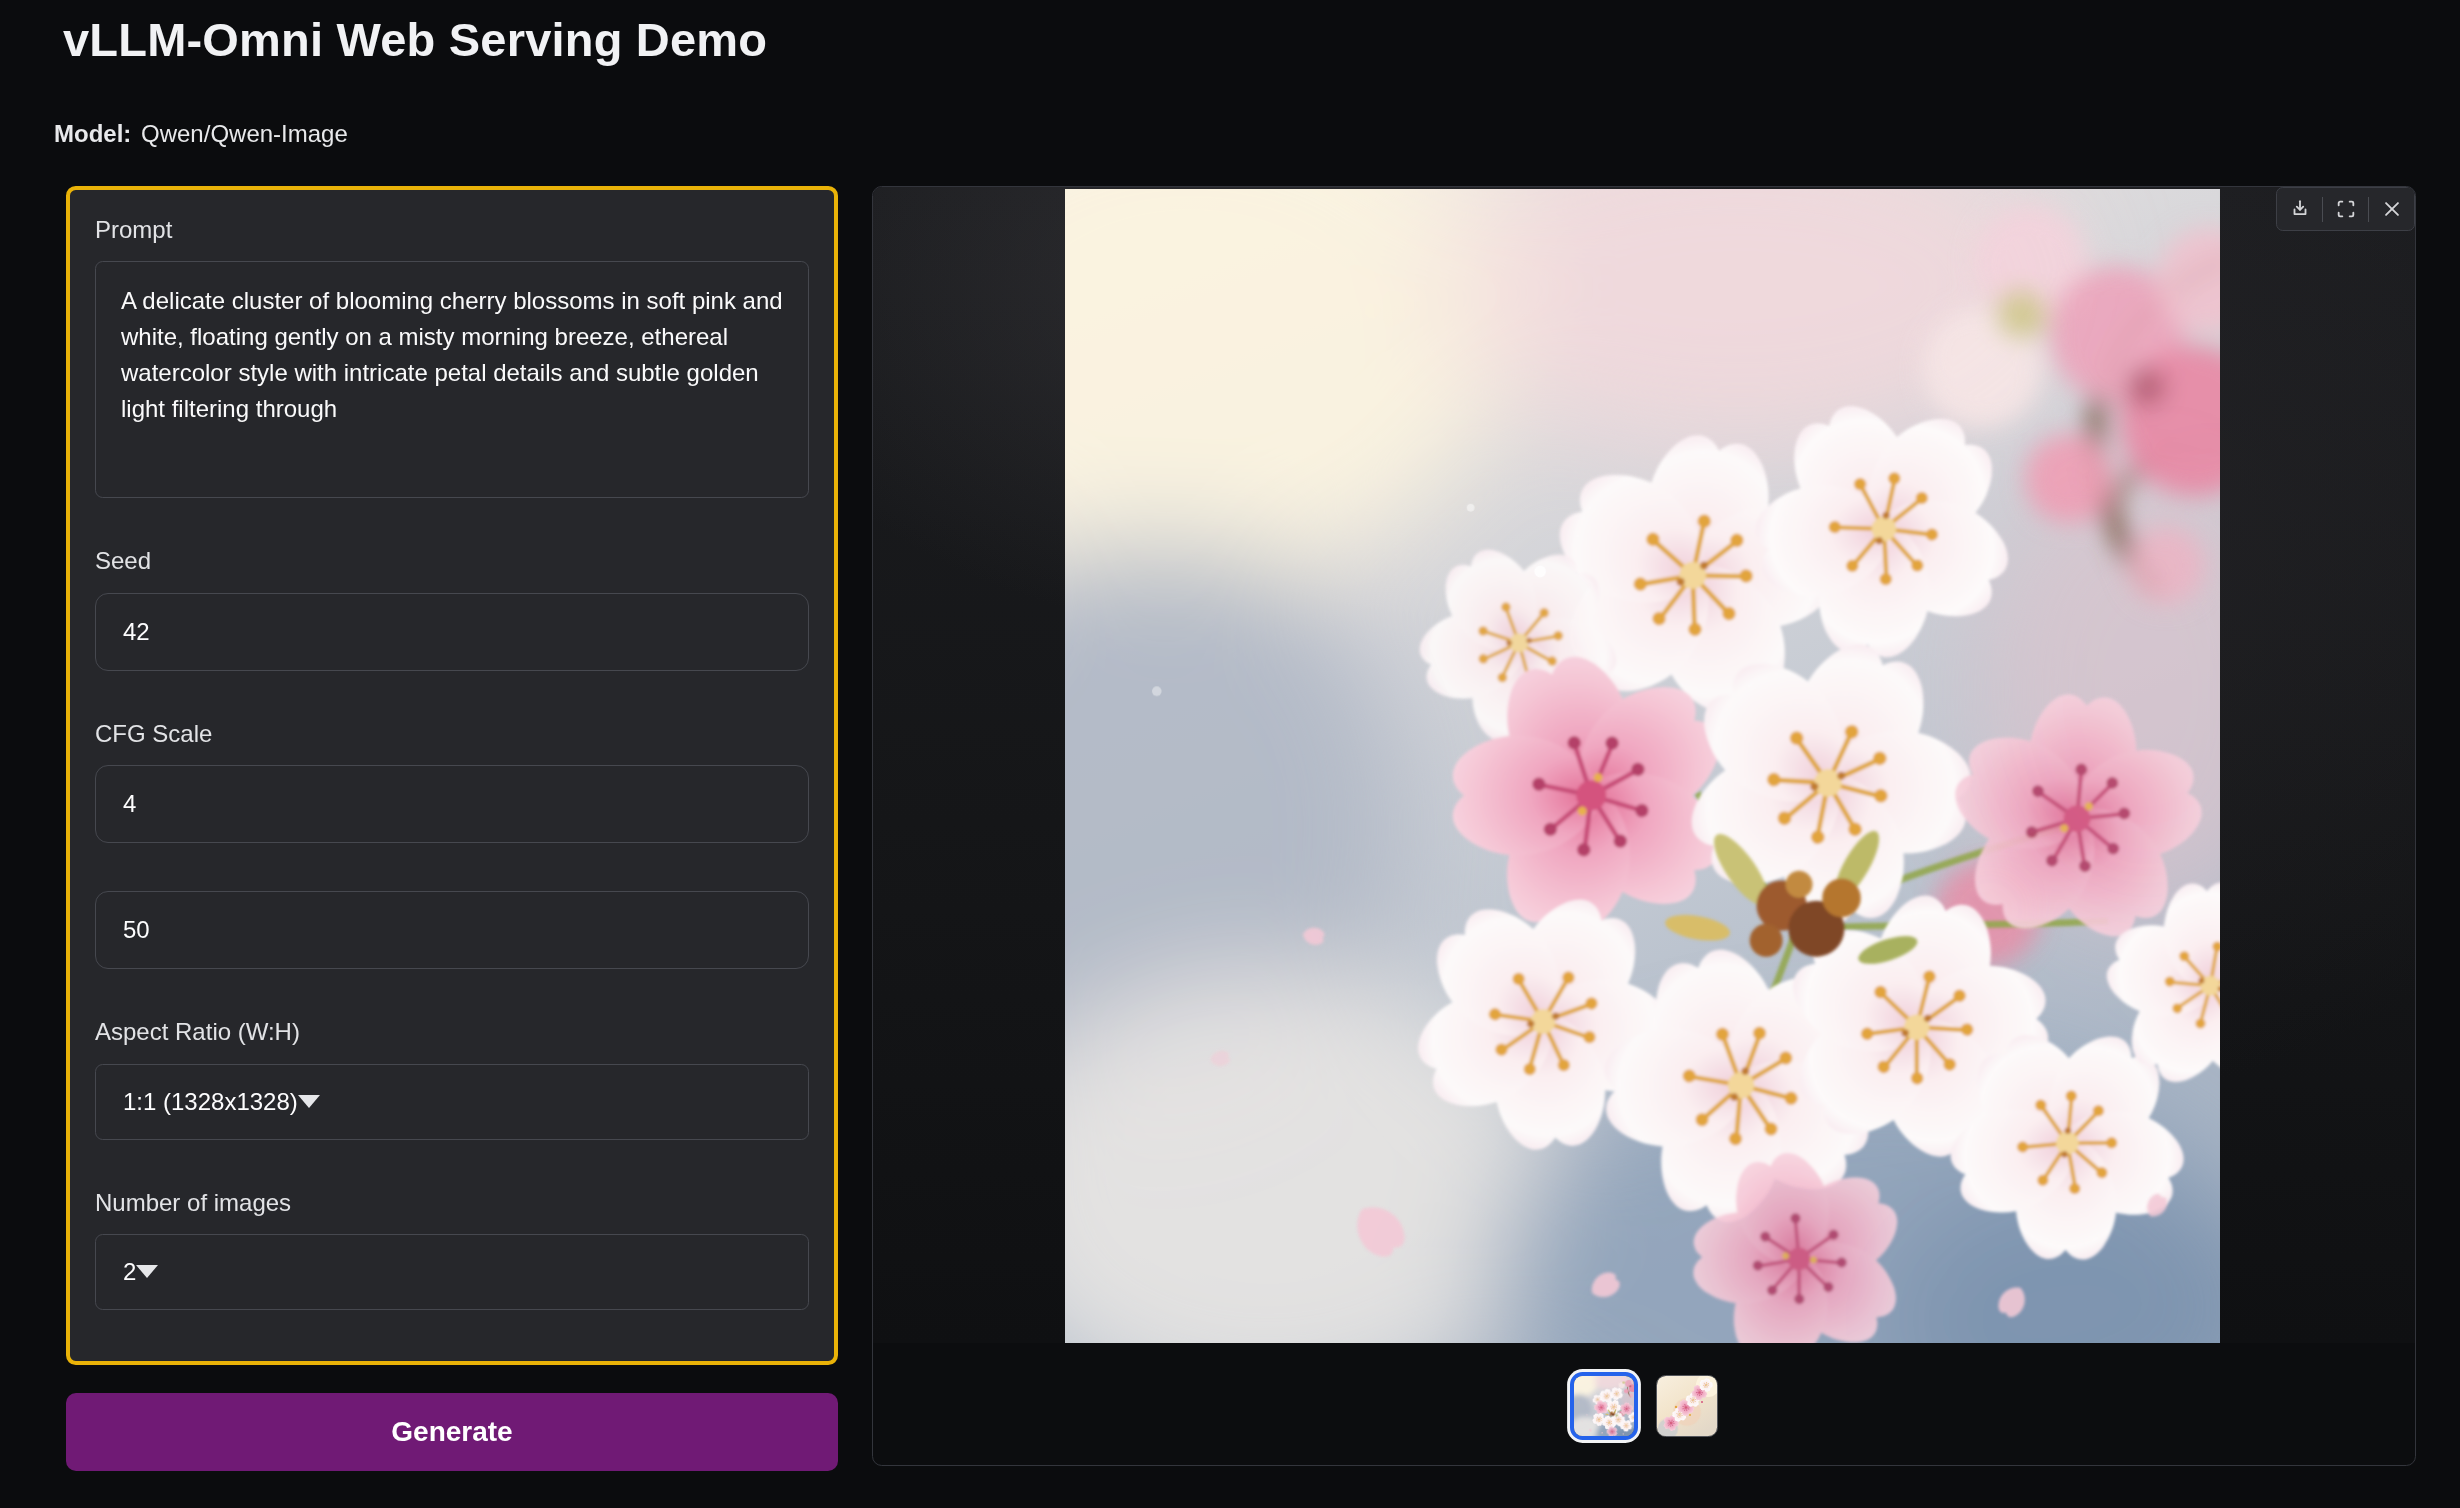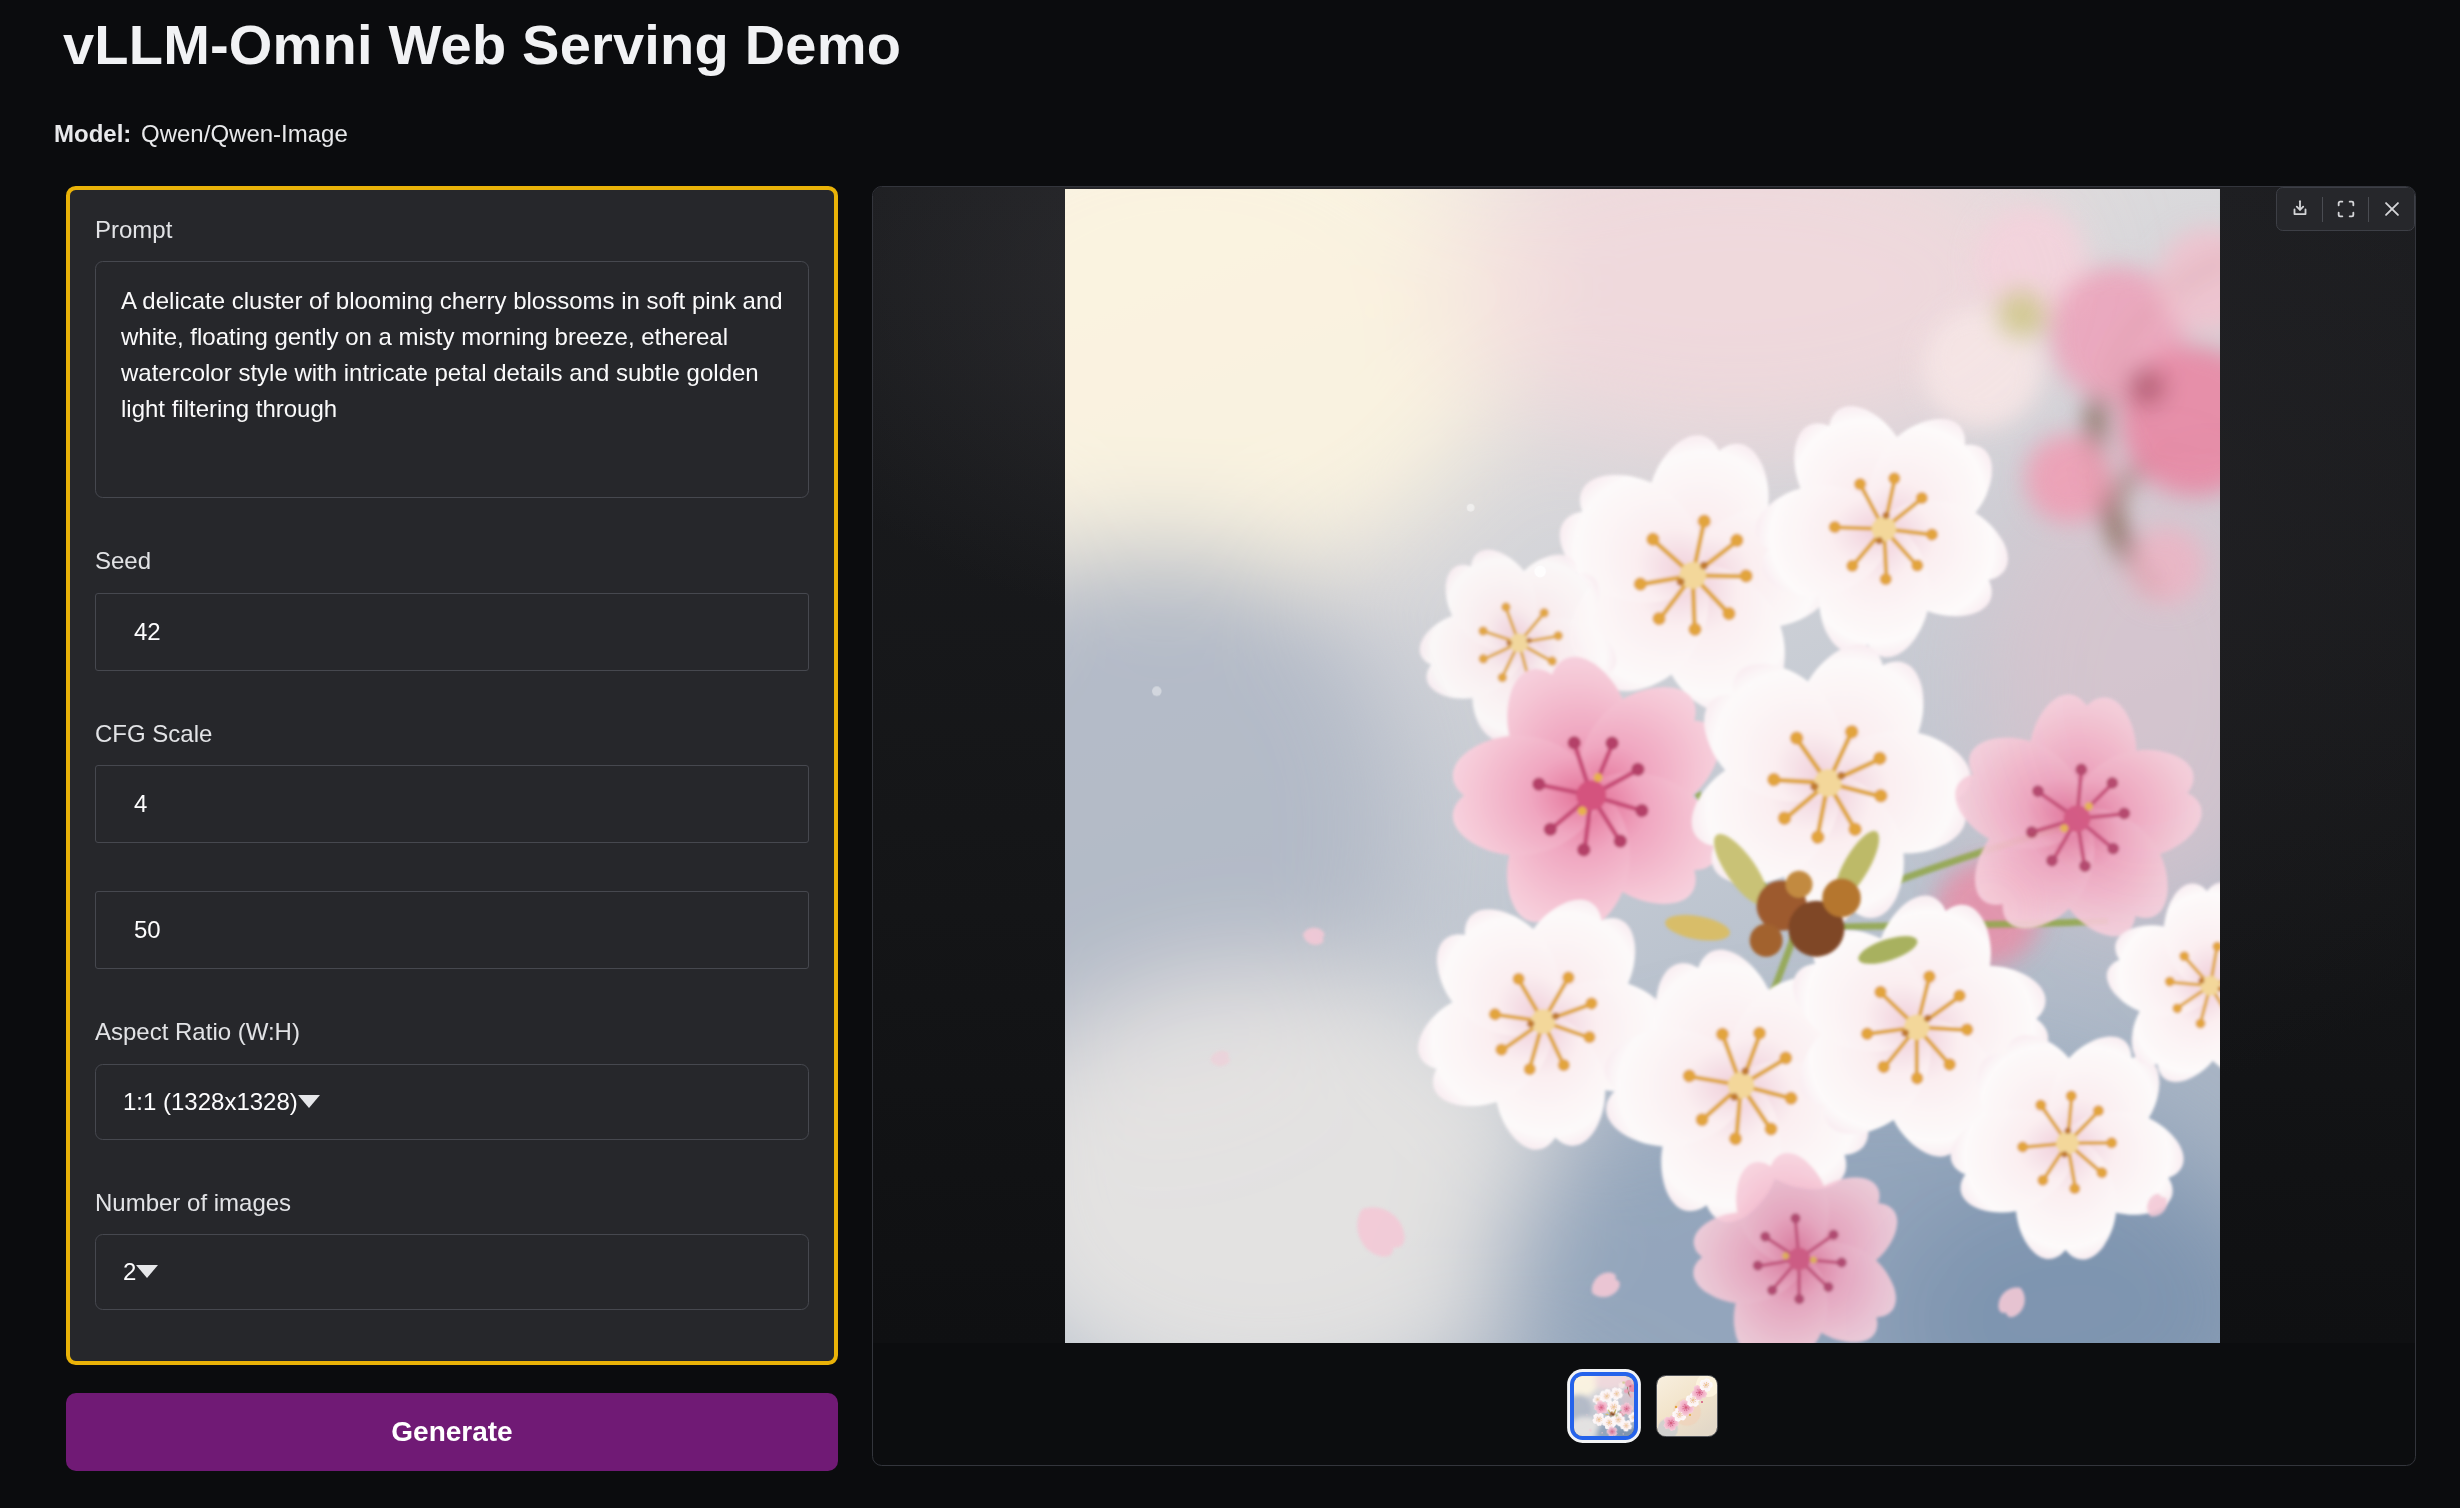--- a/index.html
+++ b/index.html
@@ -1,40 +1,40 @@
 <!DOCTYPE html>
 <html><head>
 <meta charset="utf-8">
 <style>
   * { box-sizing: border-box; margin: 0; padding: 0; }
   html, body { background: #0b0c0e; }
   body { font-family: "Liberation Sans", "DejaVu Sans", sans-serif; }
   .page { position: relative; width: 2460px; height: 1508px; background: #0b0c0e; overflow: hidden; }
 
   
-  .page-title { position: absolute; left: 63px; top: 11.6px; font-size: 56px; font-weight: 700; color: #f1f2f4; letter-spacing: 0.2px; }
+  .page-title { position: absolute; left: 63px; top: 11.6px; font-size: 47px; font-weight: 700; color: #f1f2f4; letter-spacing: 0.2px; }
   .model-line { position: absolute; left: 54px; top: 120px; font-size: 24px; color: #e8e9eb; }
   .model-line .model-label { font-weight: 700; margin-right: 9.7px; }
 
   
   .left-col { position: absolute; left: 66px; top: 186px; width: 772px; }
   .card { width: 100%; height: 1179px; background: #26272b; border: 4px solid #eab308; border-radius: 9.7px; padding: 25px; }
   .field { margin-bottom: 48px; }
   .field label { display: block; font-size: 24px; line-height: 29px; color: #e2e3e6; margin-bottom: 17.4px; font-weight: 400; }
   .prompt-box {
     display: block; width: 100%; height: 237px; resize: none; overflow: hidden;
     background: #26272b; border: 1px solid #46484f; border-radius: 7.7px;
     color: #fafafb; font-family: "Liberation Sans", "DejaVu Sans", sans-serif;
     font-size: 24px; line-height: 36px; padding: 21px 25px; outline: none;
   }
   .text-input {
     display: block; width: 100%; height: 78px;
-    background: #26272b; border: 1px solid #46484f; border-radius: 3px;
+    background: #26272b; border: 1px solid #46484f; border-radius: 13px;
     color: #fdfdfe; font-family: "Liberation Sans", "DejaVu Sans", sans-serif;
-    font-size: 24px; padding: 0 38px; outline: none;
+    font-size: 24px; padding: 0 27px; outline: none;
   }
   .select {
     display: flex; align-items: center; justify-content: flex-start;
     width: 100%; height: 76px; background: #26272b; border: 1px solid #46484f;
     border-radius: 7.7px; color: #fdfdfe; font-size: 24px; padding: 0 42px 0 27px; cursor: pointer;
   }
   .chev { width: 0; height: 0; border-left: 11.6px solid transparent; border-right: 11.6px solid transparent; border-top: 13.5px solid #e6e7ea; }
   .generate {
     margin-top: 28px; width: 100%; height: 78px; border: none; border-radius: 10px;
     background: #701a75; color: #ffffff; font-family: "Liberation Sans", "DejaVu Sans", sans-serif;

